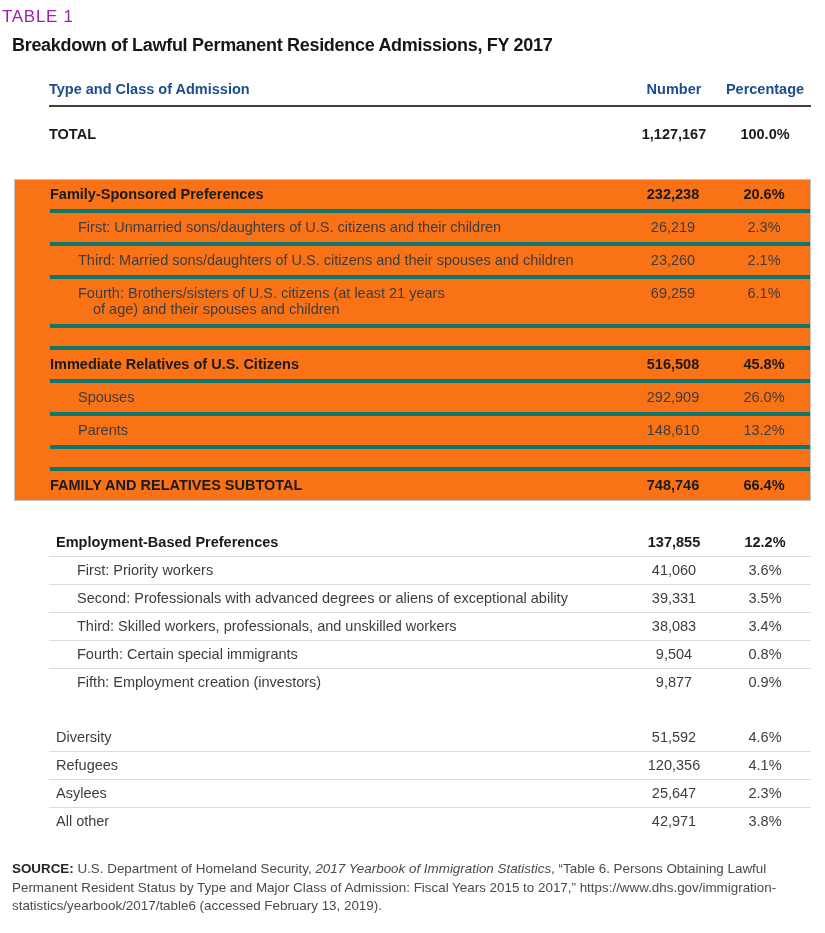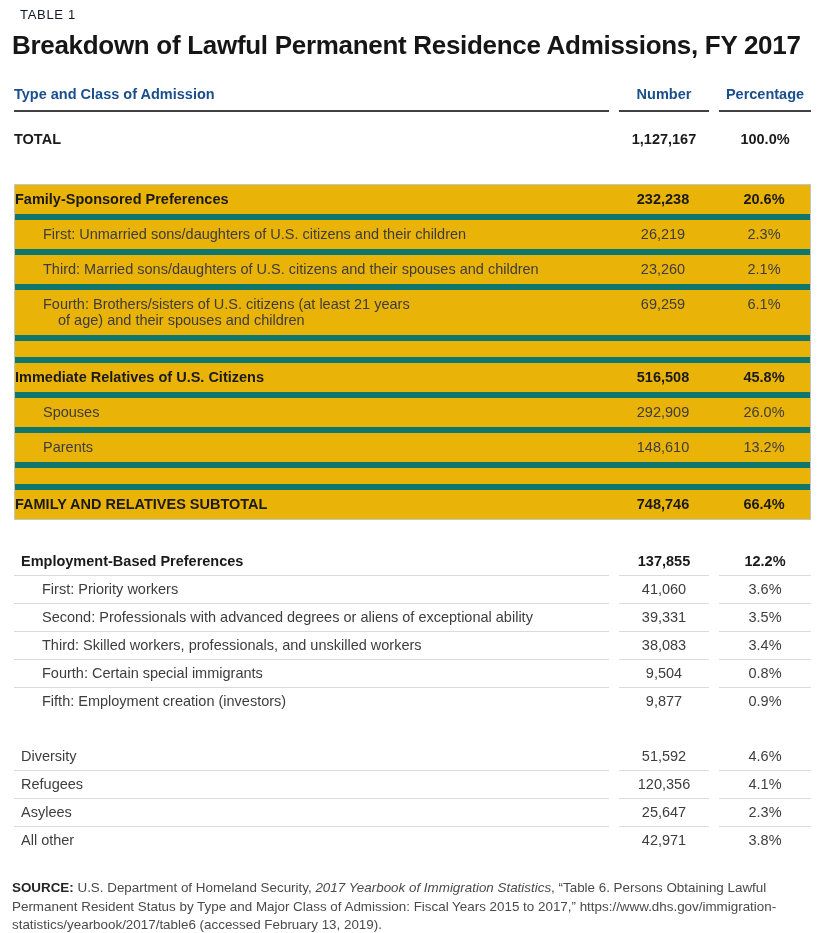--- a/index.html
+++ b/index.html
@@ -7,39 +7,40 @@
   body {
     width: 825px; height: 933px;
     font-family: "Liberation Sans", sans-serif;
     color: #3d3d3d;
     overflow: hidden;
     position: relative;
   }
   .page { padding-top: 7px; }
 
   .kicker {
-    margin-left: 20px;
-    font-size: 13px;
+    margin-left: 2px;
+    font-size: 17px;
     letter-spacing: .7px;
-    color: #0f172a;
+    color: #a21caf;
   }
   .title {
     margin: 8px 12px 16px;
-    font-size: 26px;
+    font-size: 18px;
     font-weight: bold;
     color: #161616;
     letter-spacing: -0.3px;
   }
 
   .table { margin: 25px 14px 0; font-size: 14.5px; }
   .row {
     display: grid;
     grid-template-columns: 1fr 90px 92px;
-    column-gap: 10px;
+    column-gap: 0;
     align-items: start;
+    margin-left: 35px;
   }
   .cell { padding: 5px 0 6px; }
   .cell.num, .cell.pct { text-align: center; white-space: nowrap; }
   .cell.label { padding-left: 7px; }
   .cell.label.indent { padding-left: 28px; }
   .cell.label .wrap2 { padding-left: 15px; }
 
   .head .cell {
     color: #1a4e8d;
     font-weight: bold;
@@ -47,24 +48,24 @@
     border-bottom: 2px solid #414141;
   }
 
   .bold-row .cell { font-weight: bold; color: #1a1a1a; }
 
   .sec-plain { margin-top: 13px; }
   .sec-plain .cell { padding: 6px 0 7px; }
 
   .sec-box {
     margin-top: 30px;
-    background: #eab308;
+    background: #f97316;
     border: 1px solid #c3c3c3;
   }
-  .sec-box .row + .row { border-top: 6px solid #0f766e; }
+  .sec-box .row + .row { border-top: 4px solid #0f766e; }
   .sec-box .cell { padding: 6px 0 7px; }
   .sec-box .row.spacer { height: 22px; }
 
   .sec-ruled { margin-top: 28px; }
   .sec-ruled .cell { border-bottom: 1px solid #dbdbdb; }
   .sec-ruled .row:last-child .cell { border-bottom: none; }
 
   .source {
     margin: 25px 12px 0;
     font-size: 13.4px;

